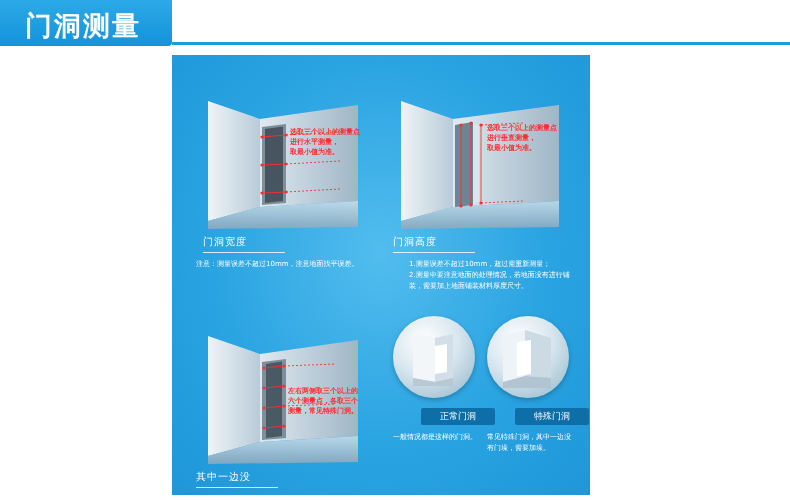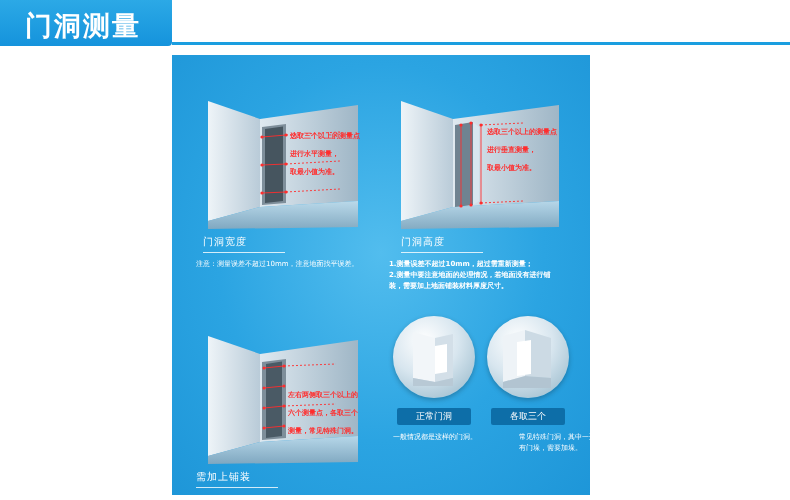--- a/index.html
+++ b/index.html
@@ -43,48 +43,49 @@
 
   
   .room{position:relative;width:100%;height:160px;}
   .room svg{position:absolute;left:0;top:0;}
   .note{
     position:absolute;color:#ffffff;font-size:7px;line-height:11px;
     font-family:"DejaVu Sans","Liberation Sans",sans-serif;
     text-align:left;
   }
   .redtxt{
-    font-size:7px;line-height:18px;color:#ff2d2d;font-weight:bold;
+    font-size:7px;line-height:10px;color:#ff2d2d;font-weight:bold;
     font-family:"DejaVu Sans","Liberation Sans",sans-serif;
   }
   
   .photos{position:absolute;left:0;top:6px;width:190px;height:120px;}
   .circle{
     position:absolute;width:82px;height:82px;border-radius:50%;
     background:radial-gradient(circle at 38% 30%, #ffffff 0%, #d8e6ef 45%, #8fb3c6 100%);
     box-shadow:0 2px 5px rgba(0,0,0,.25);
     overflow:hidden;
   }
   .c1{left:6px;top:0;}
   .c2{left:100px;top:0;}
   .tagrow{position:absolute;top:92px;left:0;width:190px;height:18px;}
   .tag{
     position:absolute;width:74px;height:17px;border-radius:2px;
     background:#0d6ea8;color:#ffffff;font-size:9px;
     display:flex;align-items:center;justify-content:center;
     font-family:"DejaVu Sans","Liberation Sans",sans-serif;
+    margin-left:24px;
   }
   .t1{left:10px;}
   .t2{left:104px;}
   .phototxt{
     position:absolute;color:#ffffff;font-size:7px;line-height:11px;width:86px;
     font-family:"DejaVu Sans","Liberation Sans",sans-serif;
   }
   .pt1{left:6px;top:116px;}
-  .pt2{left:100px;top:116px;margin-left:32px;}
+  .pt2{left:100px;top:116px;}
 </style>
 </head>
 <body>
 
 <div class="header">
   <div class="header-bar">
     <div class="header-title">门洞测量</div>
   </div>
   <div class="header-rule"></div>
 </div>
@@ -169,25 +170,25 @@
           <circle cx="84" cy="48" r="1.6"></circle>
             <circle cx="84" cy="130" r="1.6"></circle>
           <circle cx="94" cy="50" r="1.6"></circle>
             <circle cx="94" cy="128" r="1.6"></circle>
         </g>
       </svg>
       <div class="redtxt" style="position:absolute;left:100px;top:48px;width:78px;white-space:pre-line;">选取三个以上的测量点
 进行垂直测量，
 取最小值为准。</div>
     </div>
-    <div style="position:absolute;left:14px;top:160px;">
+    <div style="position:absolute;left:6px;top:160px;">
       <div style="color:#fff;font-size:10px;letter-spacing:1px;">门洞高度</div>
       <div style="width:82px;height:1px;background:rgba(255,255,255,.8);margin-top:3px;"></div>
     </div>
-    <div class="note" style="left:2px;top:184px;width:185px;white-space:pre-line;font-weight:bold;">1.测量误差不超过10mm，超过需重新测量；
+    <div class="note" style="left:22px;top:184px;width:185px;white-space:pre-line;">1.测量误差不超过10mm，超过需重新测量；
 2.测量中要注意地面的处理情况，若地面没有进行铺
 装，需要加上地面铺装材料厚度尺寸。</div>
   </div>
 
   <div class="panel p3">
     <div class="room">
       <svg width="185" height="160" viewBox="0 0 185 160">
         <polygon points="18,26 70,44 70,132 18,146" fill="url(#wallA)"></polygon>
         <polygon points="70,44 168,30 168,126 70,132" fill="url(#wallB)"></polygon>
         <polygon points="18,146 70,132 168,126 168,152 18,154" fill="url(#flr)" opacity="0.85"></polygon>
@@ -210,21 +211,21 @@
             <circle cx="94" cy="96" r="1.5"></circle>
           <circle cx="74" cy="118" r="1.5"></circle>
             <circle cx="94" cy="116" r="1.5"></circle>
         </g>
       </svg>
       <div class="redtxt" style="position:absolute;left:98px;top:76px;width:80px;white-space:pre-line;">左右两侧取三个以上的
 六个测量点，各取三个
 测量，常见特殊门洞。</div>
     </div>
     <div style="position:absolute;left:6px;top:160px;">
-      <div style="color:#fff;font-size:10px;letter-spacing:1px;">需加上铺装</div>
+      <div style="color:#fff;font-size:10px;letter-spacing:1px;">其中一边没</div>
       <div style="width:82px;height:1px;background:rgba(255,255,255,.8);margin-top:3px;"></div>
     </div>
     <div class="note" style="left:6px;top:184px;width:188px;white-space:pre-line;">注意：测量过程中要注意墙面的处理情况，如剔槽、卫生间
 等需要进行墙面铺装的，需要加上墙面铺装材料厚度尺寸。</div>
   </div>
 
   <div class="panel p4">
     <div class="photos">
 
       <div class="circle c1">
@@ -242,21 +243,21 @@
           <rect width="82" height="82" fill="none"></rect>
           <polygon points="16,20 38,14 38,60 16,66" fill="#eef3f7"></polygon>
           <polygon points="38,14 64,22 64,62 38,60" fill="#ccdae4"></polygon>
           <polygon points="30,26 44,24 44,58 30,60" fill="#ffffff"></polygon>
           <polygon points="16,66 38,60 64,62 64,72 16,72" fill="#b2c4d1"></polygon>
         </svg>
       </div>
 
       <div class="tagrow">
         <div class="tag t1">正常门洞</div>
-        <div class="tag t2">各取三个</div>
+        <div class="tag t2">特殊门洞</div>
       </div>
 
       <div class="phototxt pt1" style="white-space:pre-line;">一般情况都是这样的门洞。</div>
       <div class="phototxt pt2" style="white-space:pre-line;">常见特殊门洞，其中一边没
 有门垛，需要加垛。</div>
     </div>
   </div>
 
 </div>
 

